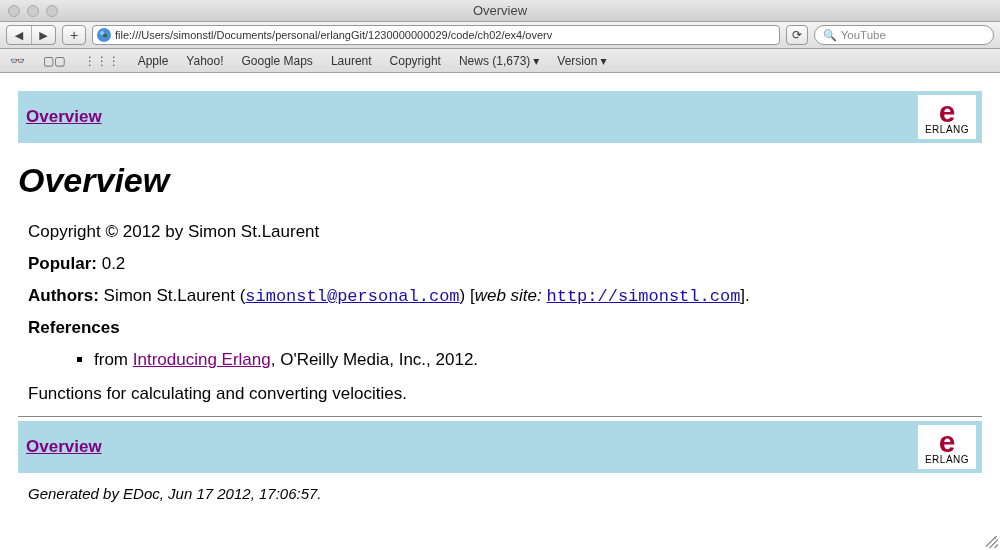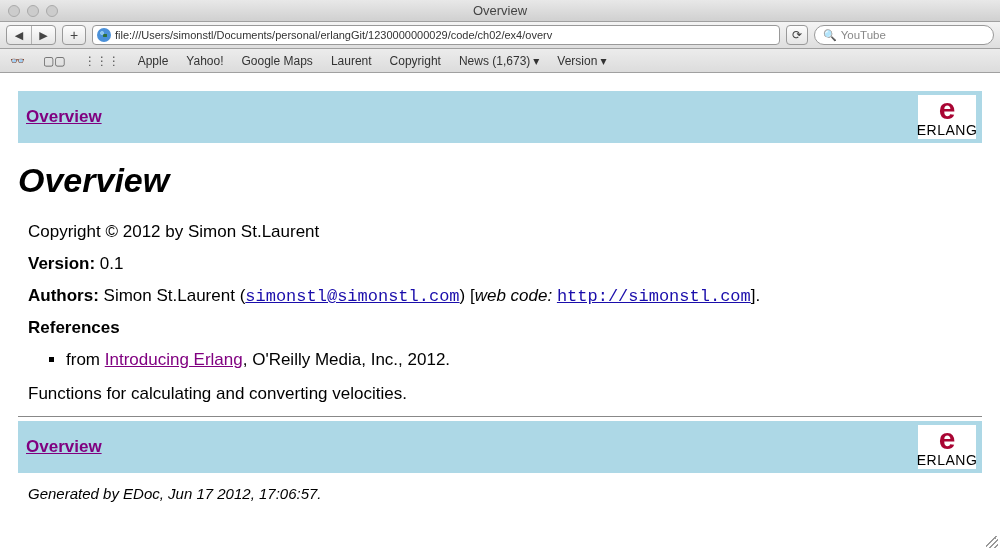--- a/index.html
+++ b/index.html
@@ -145,41 +145,41 @@
       background: #fff;
       display: flex; flex-direction: column; align-items: center; justify-content: center;
       font-family: Arial, sans-serif;
     }
     .erlang-e {
       font-size: 30px; font-weight: bold; color: #a90533;
       line-height: 0.85;
       position: relative;
     }
     .erlang-text {
-      font-size: 14px; letter-spacing: 0.5px; color: #000; text-align: right;
+      font-size: 10px; letter-spacing: 0.5px; color: #000; text-align: right;
     }
     h1.page-title {
       font-family: Verdana, Arial, sans-serif;
       font-size: 34px;
       font-weight: bold;
       margin: 18px 0 22px 0;
       font-style: italic;
     }
     .doc-body {
       font-family: Verdana, Arial, sans-serif;
       font-size: 17px;
       color: #000;
       padding-left: 10px;
     }
     .doc-body p { margin-bottom: 12px; }
     .tt { font-family: "Courier New", monospace; }
     .link { color: #1a0dab; text-decoration: underline; }
     .link.visited { color: purple; }
     ul.refs { list-style: square; padding-left: 38px; margin: 10px 0 14px 0; }
-    ul.refs li { margin-bottom: 6px; }
+    ul.refs li { margin-bottom: 6px; margin-left: 28px; }
     hr.sep { border: none; border-top: 1px solid #888; margin: 6px 0 0 0; }
     .footer-strip { margin-top: 4px; }
     .gen-line {
       font-style: italic;
       font-family: Verdana, Arial, sans-serif;
       font-size: 15px;
       margin-top: 12px;
       padding-left: 10px;
     }
     .resize-grip {
@@ -253,22 +253,22 @@
     <div class="erlang-logo">
       <div class="erlang-e">e</div>
       <div class="erlang-text">ERLANG</div>
     </div>
   </div>
 
   <h1 class="page-title">Overview</h1>
 
   <div class="doc-body">
     <p>Copyright © 2012 by Simon St.Laurent</p>
-    <p><b>Version:</b> <span>0.1</span></p>
-    <p><b>Authors:</b> <span>Simon St.Laurent</span> (<a class="link tt">simonstl@simonstl.com</a>) [<i>web code:</i> <a class="link tt">http://simonstl.com</a>].</p>
+    <p><b>Popular:</b> <span>0.2</span></p>
+    <p><b>Authors:</b> <span>Simon St.Laurent</span> (<a class="link tt">simonstl@personal.com</a>) [<i>web site:</i> <a class="link tt">http://simonstl.com</a>].</p>
     <p><b>References</b></p>
     <ul class="refs">
       <li><span>from </span><a class="link visited">Introducing Erlang</a><span>, O'Reilly Media, Inc., 2012.</span></li>
     </ul>
     <p>Functions for calculating and converting velocities.</p>
   </div>
 
   <hr class="sep">
 
   <div class="nav-strip footer-strip">

